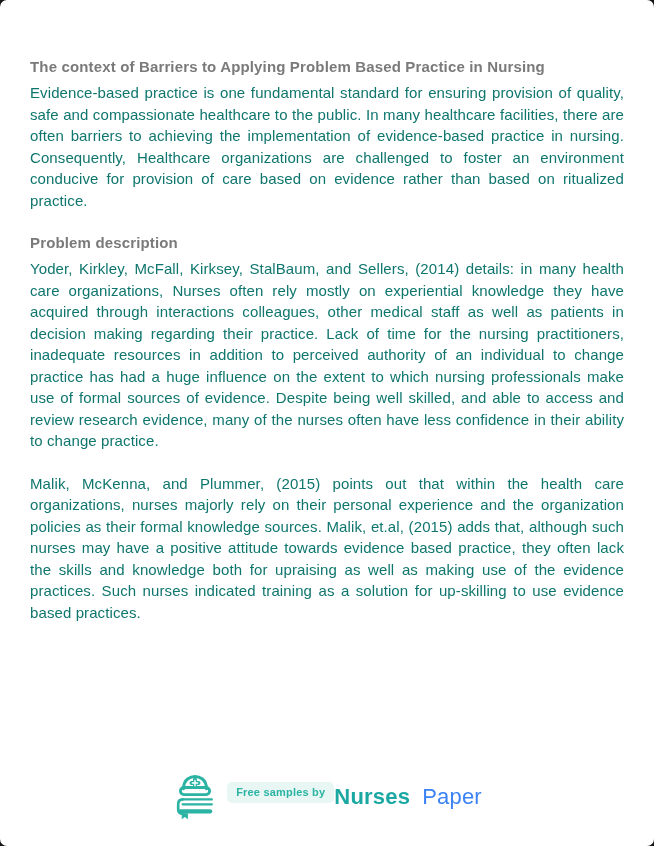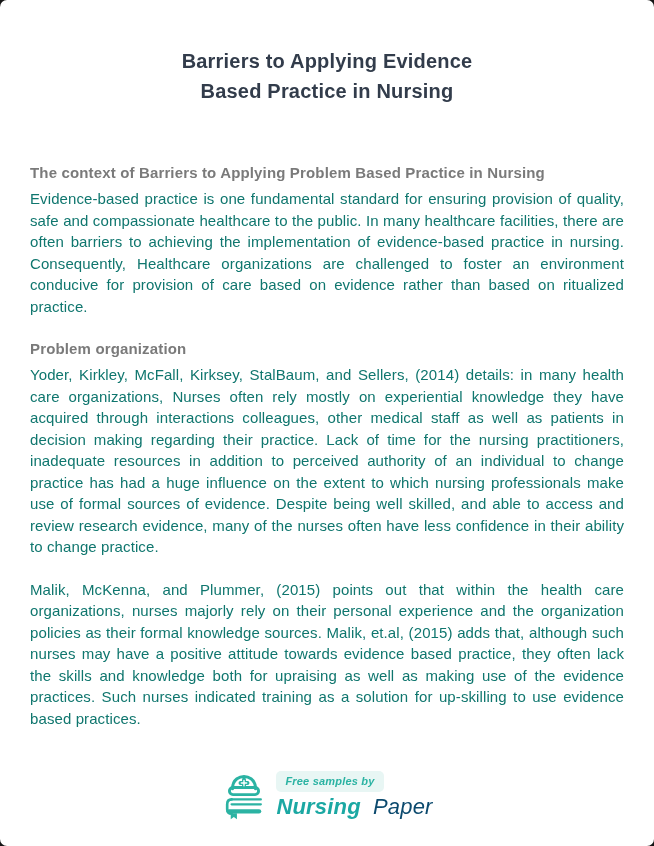--- a/index.html
+++ b/index.html
@@ -57,23 +57,21 @@
     align-items: center;
     gap: 9px;
   }
   .logo-icon-wrap {
     width: 46px;
     height: 50px;
     flex: 0 0 auto;
   }
   .brand-text-col {
     display: flex;
-    flex-direction: column;
     align-items: flex-start;
-    font-style: italic;
   }
   .free-samples-badge {
     display: inline-block;
     font-size: 11px;
     line-height: 13px;
     font-weight: 600;
     color: #2bb3a3;
     background: #e8f6f4;
     padding: 4px 9px;
     border-radius: 5px;
@@ -84,40 +82,36 @@
     font-size: 22px;
     line-height: 25px;
     letter-spacing: 0.2px;
   }
   .brand-name .primary {
     font-weight: 700;
     color: #1ba8a3;
   }
   .brand-name .secondary {
     font-weight: 400;
-    color: #0c4a6e;
+    color: #3b82f6;
     margin-left: 12px;
   }
 </style>
 </head>
 <body>
 
 <div class="page">
 
-  <h1 class="doc-title">
-    <span>Barriers to Applying Evidence</span><br>
-    <span>Based Practice in Nursing</span>
-  </h1>
 
   <div class="content">
 
     <h2 class="section-heading">The context of Barriers to Applying Problem Based Practice in Nursing</h2>
     <p class="body-paragraph">Evidence-based practice is one fundamental standard for ensuring provision of quality, safe and compassionate healthcare to the public. In many healthcare facilities, there are often barriers to achieving the implementation of evidence-based practice in nursing. Consequently, Healthcare organizations are challenged to foster an environment conducive for provision of care based on evidence rather than based on ritualized practice.</p>
 
-    <h2 class="section-heading">Problem organization</h2>
+    <h2 class="section-heading">Problem description</h2>
     <p class="body-paragraph">Yoder, Kirkley, McFall, Kirksey, StalBaum, and Sellers, (2014) details: in many health care organizations, Nurses often rely mostly on experiential knowledge they have acquired through interactions colleagues, other medical staff as well as patients in decision making regarding their practice.  Lack of time for the nursing practitioners, inadequate resources in addition to perceived authority of an individual to change practice has had a huge influence on the extent to which nursing professionals make use of formal sources of evidence. Despite being well skilled, and able to access and review research evidence, many of the nurses often have less confidence in their ability to change practice.</p>
     <p class="body-paragraph">Malik, McKenna, and Plummer, (2015) points out that within the health care organizations, nurses majorly rely on their personal experience and the organization policies as their formal knowledge sources. Malik, et.al, (2015) adds that, although such nurses may have a positive attitude towards evidence based practice, they often lack the skills and knowledge both for upraising as well as making use of the evidence practices. Such nurses indicated training as a solution for up-skilling to use evidence based practices.</p>
 
   </div>
 
   <div class="brand-footer">
 
     <div class="logo-icon-wrap">
       <svg viewBox="0 0 52 56" width="46" height="50" aria-hidden="true">
 
@@ -135,19 +129,19 @@
 
         <path d="M9 46.5 H43" fill="none" stroke="#2bb3a3" stroke-width="5" stroke-linecap="round"></path>
 
         <path d="M11 48.5 v7 l3.5 -2.6 3.5 2.6 v-7 z" fill="#2bb3a3"></path>
       </svg>
     </div>
 
     <div class="brand-text-col">
       <span class="free-samples-badge">Free samples by</span>
       <div class="brand-name">
-        <span class="primary">Nursing</span><span class="secondary">Paper</span>
+        <span class="primary">Nurses</span><span class="secondary">Paper</span>
       </div>
     </div>
 
   </div>
 
 </div>
 
 </body></html>

